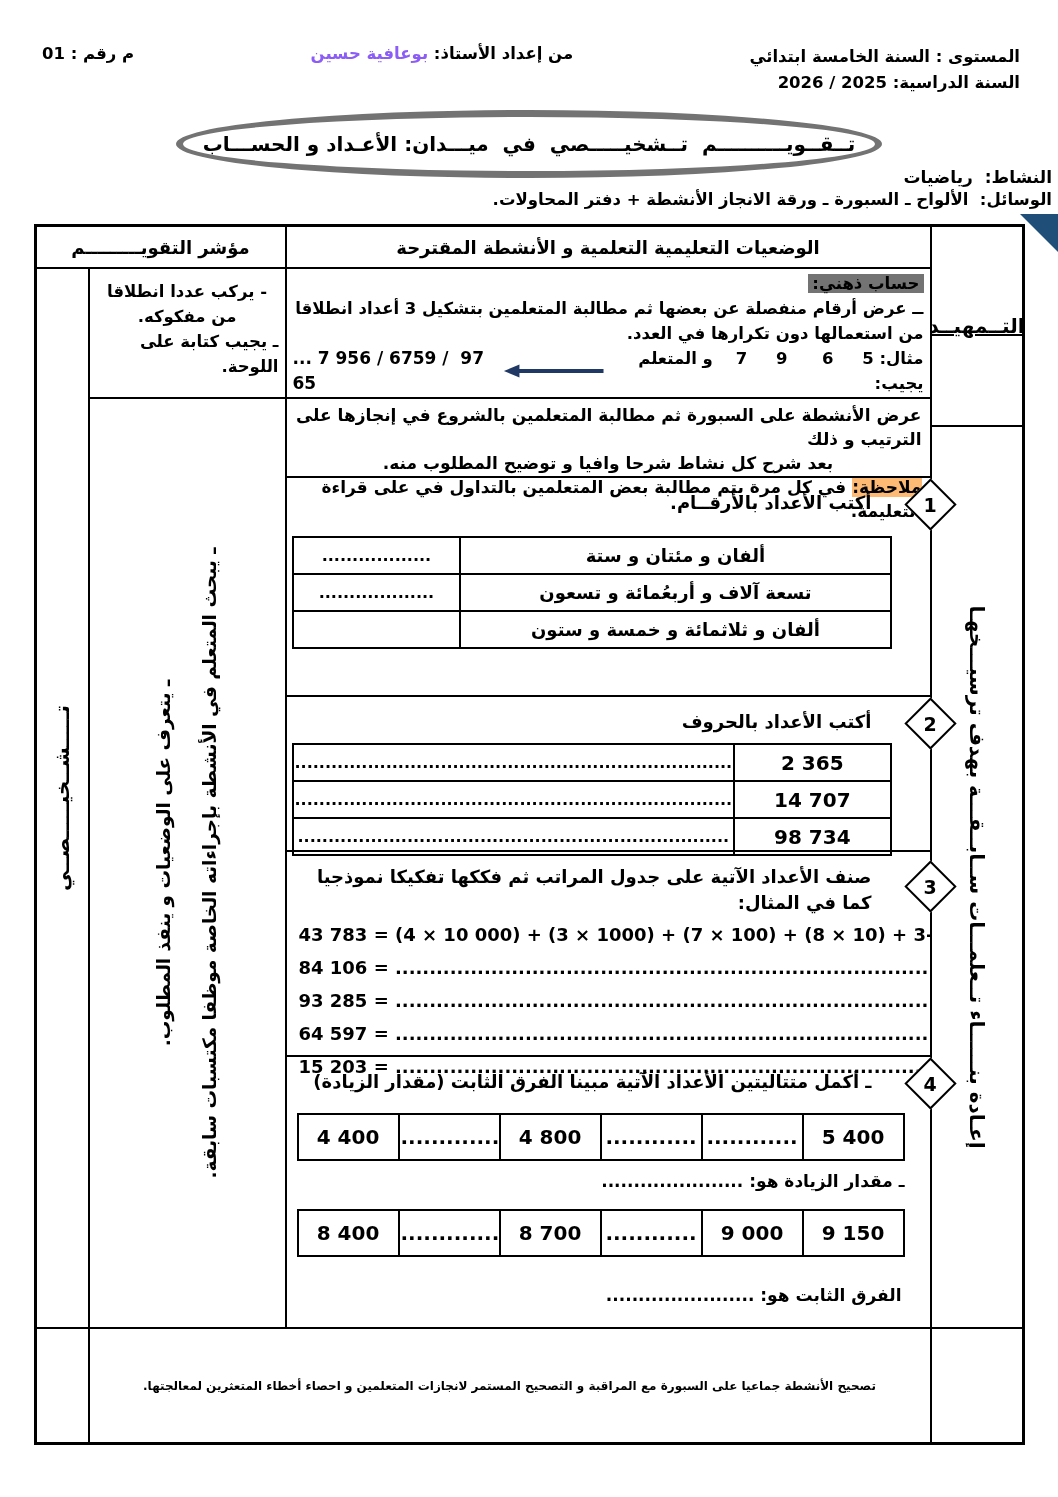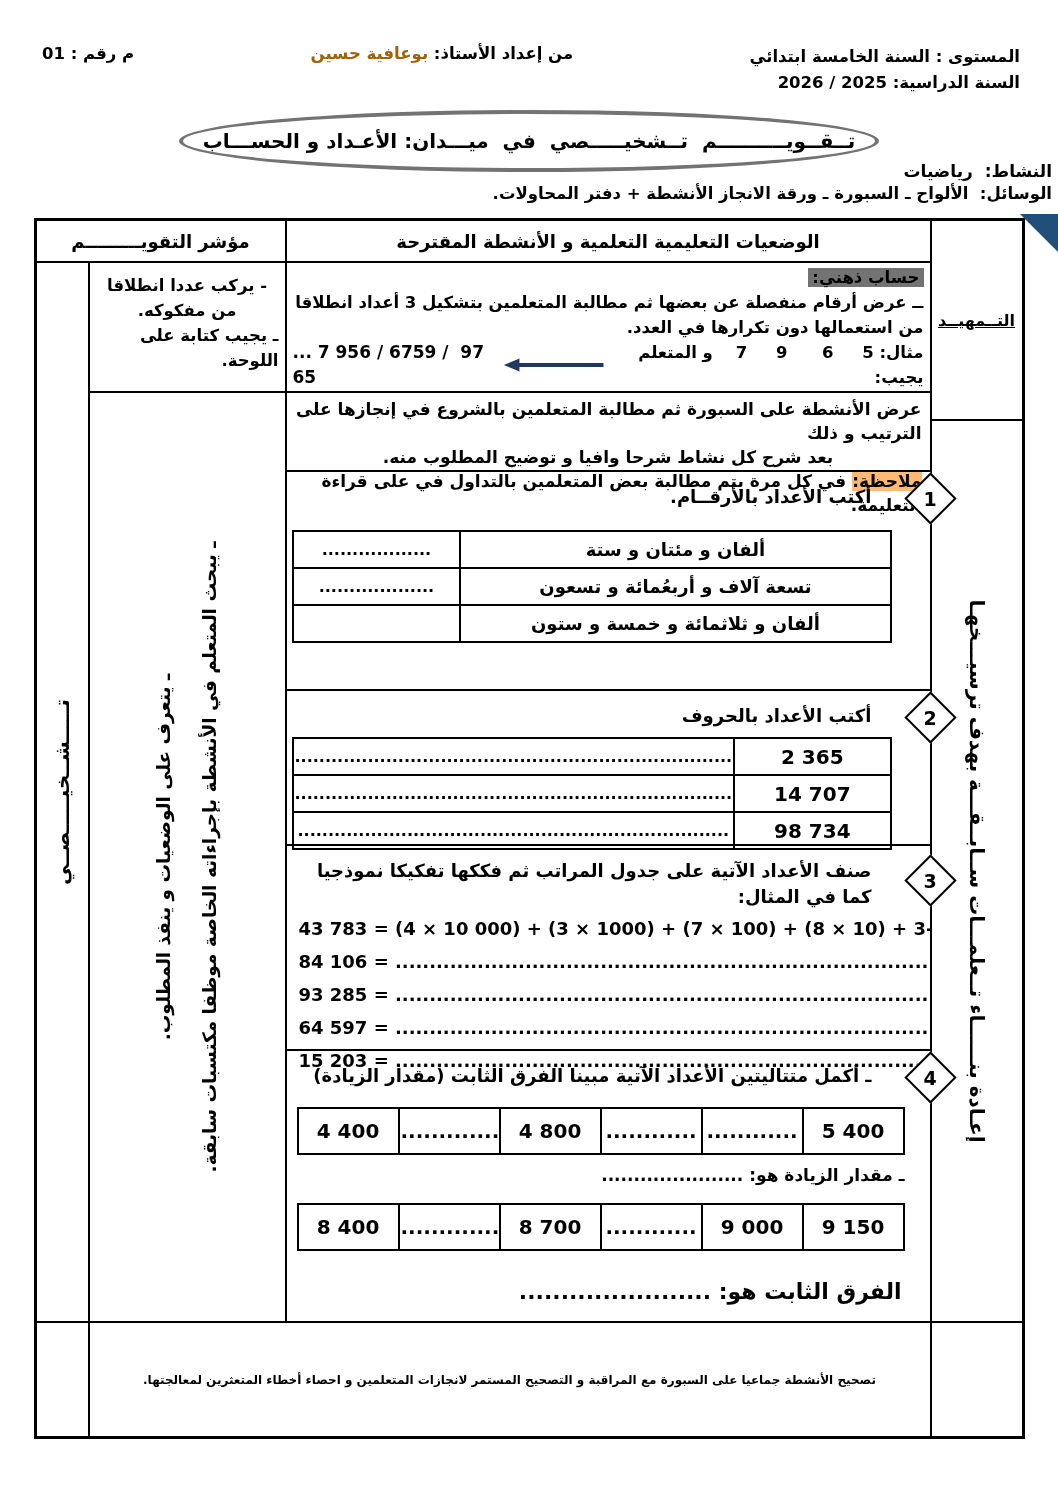--- a/index.html
+++ b/index.html
@@ -7,39 +7,39 @@
     width:1058px;height:1497px;background:#fff;color:#000;
     font-family:"DejaVu Sans",sans-serif;font-weight:bold;
   }
   .page{position:relative;width:1058px;height:1497px;overflow:hidden;direction:rtl;}
   .pre{white-space:pre-wrap;}
 
   
   .top{display:flex;justify-content:space-between;align-items:flex-start;
        padding:44px 38px 0 42px;font-size:16.5px;}
   .top .right-block div{line-height:26px;}
-  .red{color:#a16207;}
+  .red{color:#8b5cf6;}
   .corner-tri{position:absolute;top:214px;right:0;width:0;height:0;
       border-top:38px solid #1f4e79;border-left:38px solid transparent;}
 
-  .oval{width:692px;height:54px;margin:14px auto 0;border:4px solid #737373;
+  .oval{width:692px;height:54px;margin:14px auto 0;border:7px solid #737373;
         border-radius:50%;display:flex;align-items:center;justify-content:center;
         font-size:20px;}
   .subject-line{text-align:right;padding-right:6px;margin-top:-12px;font-size:17px;line-height:22px;padding-left:33px;}
   .meta-line{text-align:right;padding-right:6px;font-size:16.5px;line-height:23px;}
 
   
   .assessment{display:grid;direction:rtl;margin:13px auto 0;width:987px;
       grid-template-columns:92px 645px 197px 53px;
       grid-template-rows:42px 130px 28px 902px 115px;
       border:2px solid #000;}
   .cell{border:1px solid #000;box-sizing:border-box;overflow:visible;background:#fff;}
 
   .c-stage-top{grid-column:1;grid-row:1/4;display:flex;align-items:center;justify-content:center;
-      font-size:16px;}
+      font-size:20px;}
   .c-stage-top span{text-decoration:underline;}
   .c-stage-mid{grid-column:1;grid-row:4;display:flex;align-items:center;justify-content:center;}
   .c-stage-bot{grid-column:1;grid-row:5;}
   .c-h-act{grid-column:2;grid-row:1;display:flex;align-items:center;justify-content:center;font-size:18px;}
   .c-h-ind{grid-column:3/5;grid-row:1;display:flex;align-items:center;justify-content:center;font-size:18px;}
   .c-w-act{grid-column:2;grid-row:2;padding:2px 6px;font-size:16.5px;line-height:25px;}
   .c-w-ind{grid-column:3;grid-row:2;padding:10px 6px;font-size:16.5px;line-height:25px;}
   .c-d-act{grid-column:2;grid-row:3/5;display:flex;flex-direction:column;padding:0;}
   .c-d-ind{grid-column:3;grid-row:3/5;display:flex;align-items:center;justify-content:center;}
   .c-thin{grid-column:4;grid-row:2/5;display:flex;align-items:center;justify-content:center;}
@@ -82,21 +82,21 @@
   .t1 .dots{width:165px;font-size:16px;}
   .t2{direction:rtl;width:600px;margin:8px 38px 0 0;}
   .t2 td{height:33px;}
   .t2 .val{width:175px;font-size:20px;direction:ltr;}
   .t2 .dots2{width:425px;font-size:16px;white-space:nowrap;}
   .decomp{direction:ltr;text-align:left;margin:4px 0 0 12px;font-size:18px;line-height:29px;
       white-space:nowrap;overflow:hidden;}
   .seq{direction:ltr;width:608px;margin:18px 25px 0 12px;table-layout:fixed;}
   .seq td{height:42px;font-size:20px;white-space:nowrap;}
   .fieldline{text-align:right;margin:10px 25px 0 0;font-size:17px;}
-  .fieldline2{text-align:right;margin:28px 28px 0 0;font-size:22px;}
+  .fieldline2{text-align:right;margin:28px 28px 0 0;font-size:17px;}
 </style>
 </head>
 <body>
 
 <div class="page">
 
   <div class="corner-tri"></div>
 
   <div class="top">
     <div class="right-block">

